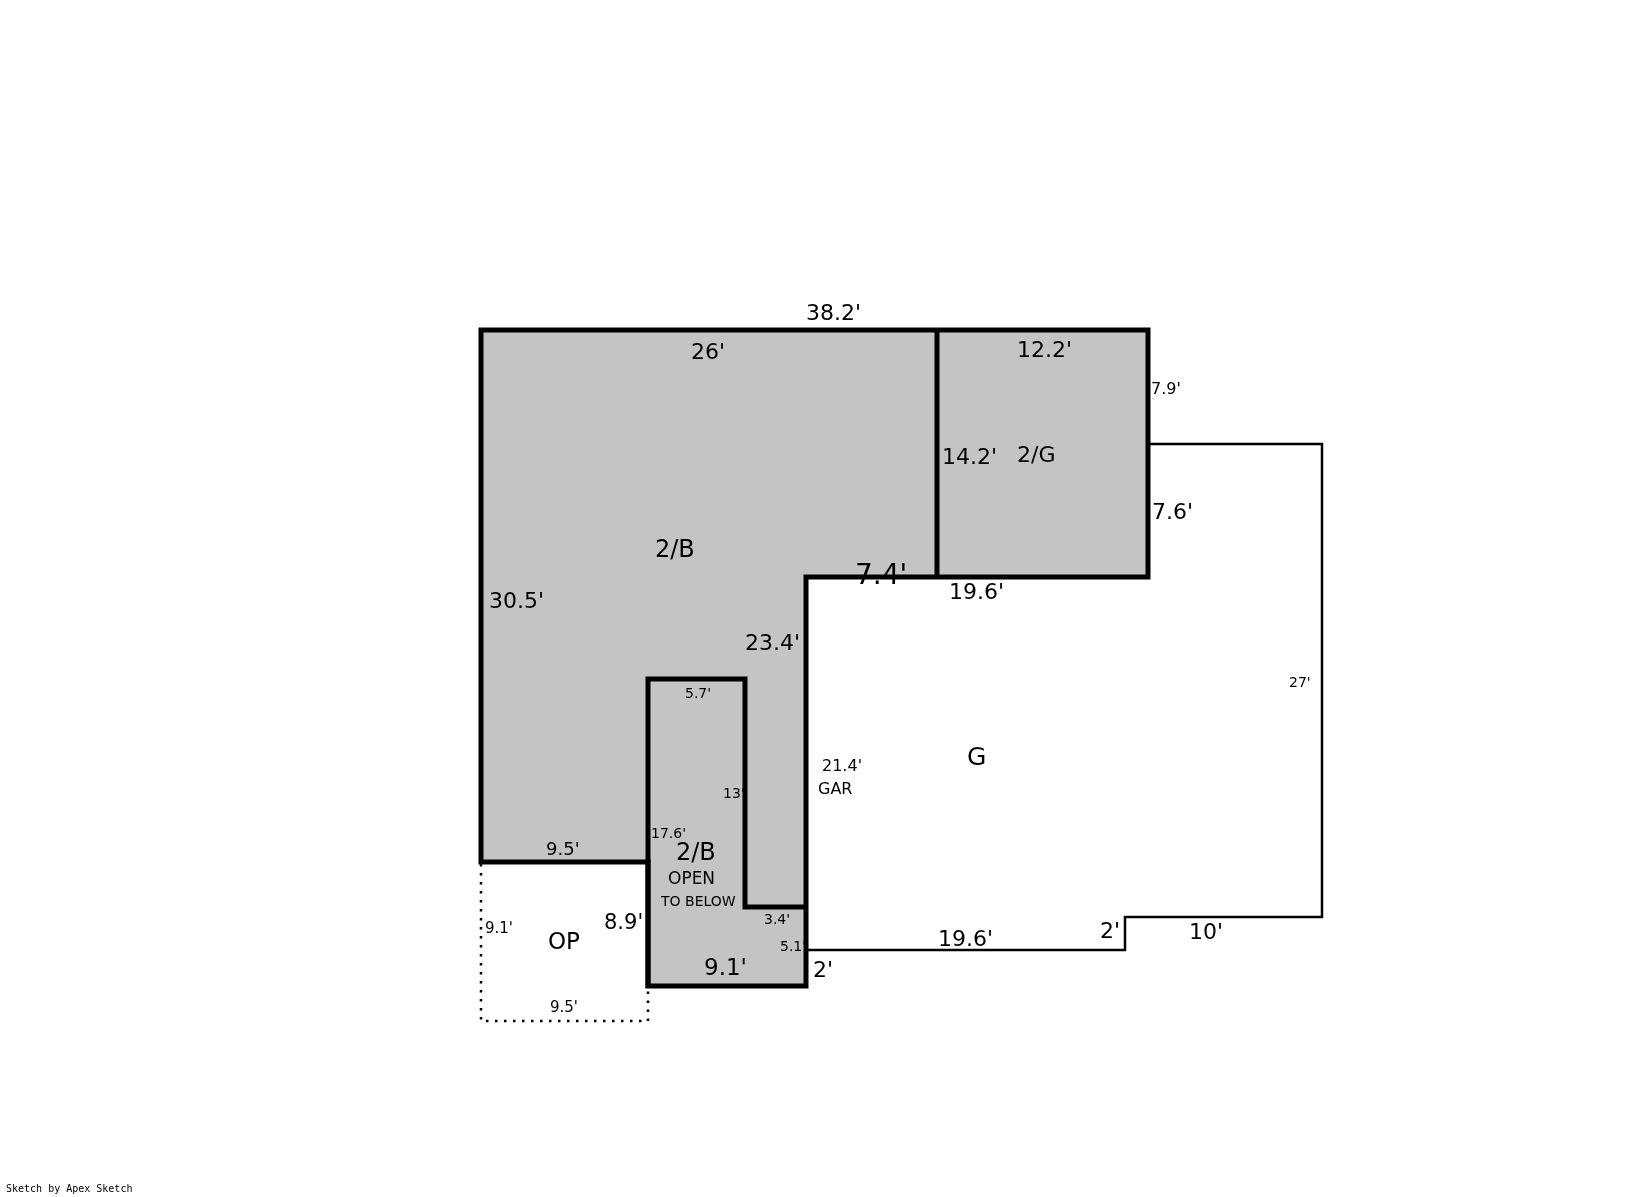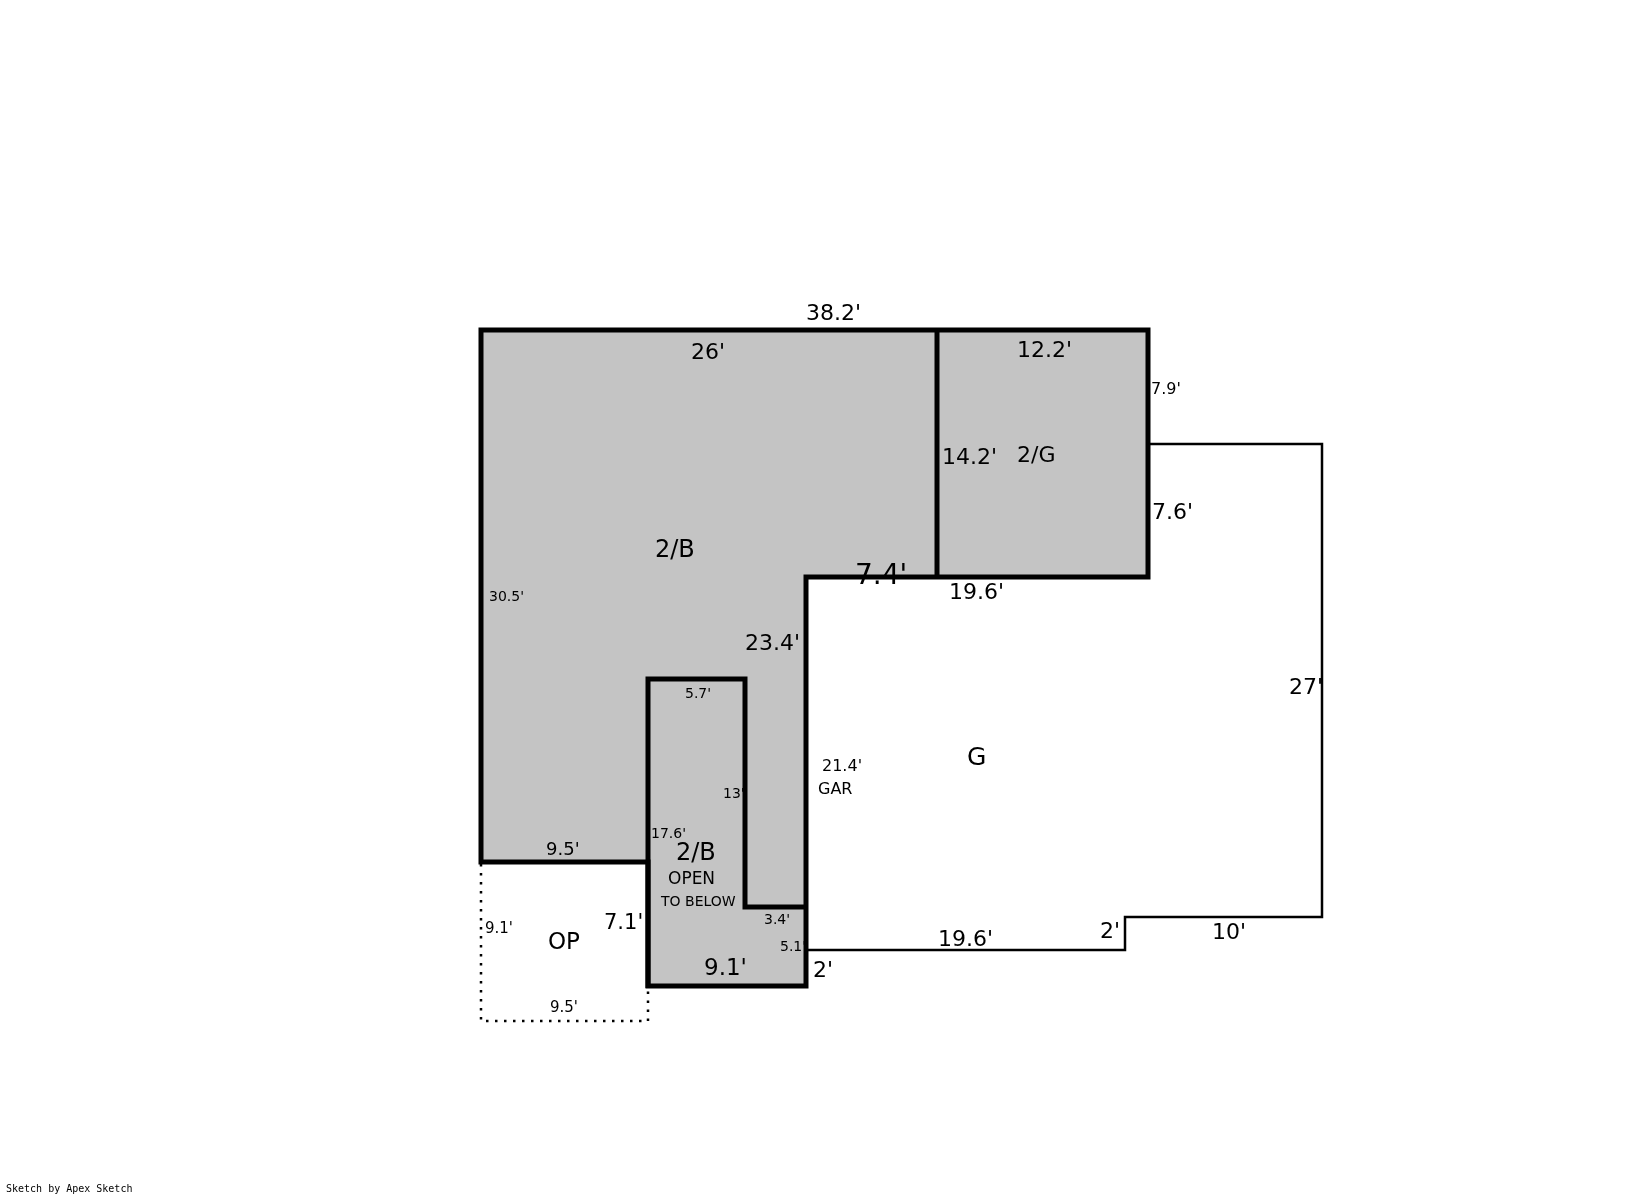--- a/index.html
+++ b/index.html
@@ -72,43 +72,43 @@
   </svg>
 
   <div class="lbl" style="left:806px; top:301px; font-size:22px;">38.2'</div>
   <div class="lbl" style="left:691px; top:340px; font-size:22px;">26'</div>
   <div class="lbl" style="left:1017px; top:338px; font-size:22px;">12.2'</div>
   <div class="lbl" style="left:1151px; top:380px; font-size:16px;">7.9'</div>
   <div class="lbl" style="left:942px; top:445px; font-size:22px;">14.2'</div>
   <div class="lbl" style="left:1017px; top:443px; font-size:22px;">2/G</div>
   <div class="lbl" style="left:1152px; top:500px; font-size:22px;">7.6'</div>
   <div class="lbl" style="left:655px; top:536px; font-size:24px;">2/B</div>
-  <div class="lbl" style="left:489px; top:589px; font-size:14px;">30.5'</div>
+  <div class="lbl" style="left:489px; top:589px; font-size:22px;">30.5'</div>
   <div class="lbl" style="left:855px; top:540px; font-size:28px;margin-top:20px;">7.4'</div>
   <div class="lbl" style="left:949px; top:580px; font-size:22px;">19.6'</div>
   <div class="lbl" style="left:745px; top:631px; font-size:22px;">23.4'</div>
-  <div class="lbl" style="left:1289px; top:675px; font-size:22px;">27'</div>
+  <div class="lbl" style="left:1289px; top:675px; font-size:14px;">27'</div>
   <div class="lbl" style="left:685px; top:686px; font-size:14px;">5.7'</div>
   <div class="lbl" style="left:723px; top:786px; font-size:14px;">13'</div>
   <div class="lbl" style="left:651px; top:826px; font-size:14px;">17.6'</div>
   <div class="lbl" style="left:676px; top:839px; font-size:24px;">2/B</div>
   <div class="lbl" style="left:668px; top:869px; font-size:17px;">OPEN</div>
   <div class="lbl" style="left:661px; top:894px; font-size:14px;">TO BELOW</div>
   <div class="lbl" style="left:822px; top:757px; font-size:16px;">21.4'</div>
   <div class="lbl" style="left:818px; top:780px; font-size:16px;">GAR</div>
   <div class="lbl" style="left:967px; top:743px; font-size:25px;">G</div>
   <div class="lbl" style="left:546px; top:839px; font-size:18px;">9.5'</div>
   <div class="lbl" style="left:485px; top:920px; font-size:15px;">9.1'</div>
   <div class="lbl" style="left:548px; top:929px; font-size:23px;">OP</div>
-  <div class="lbl" style="left:604px; top:911px; font-size:21px;">7.1'</div>
+  <div class="lbl" style="left:604px; top:911px; font-size:21px;">8.9'</div>
   <div class="lbl" style="left:764px; top:912px; font-size:14px;">3.4'</div>
   <div class="lbl" style="left:780px; top:939px; font-size:14px;">5.1'</div>
   <div class="lbl" style="left:704px; top:955px; font-size:23px;">9.1'</div>
   <div class="lbl" style="left:813px; top:958px; font-size:22px;">2'</div>
   <div class="lbl" style="left:938px; top:927px; font-size:22px;">19.6'</div>
   <div class="lbl" style="left:1100px; top:919px; font-size:22px;">2'</div>
-  <div class="lbl" style="left:1189px; top:920px; font-size:22px;margin-left:23px;">10'</div>
+  <div class="lbl" style="left:1189px; top:920px; font-size:22px;">10'</div>
   <div class="lbl" style="left:550px; top:999px; font-size:15px;">9.5'</div>
 
 
   <div id="watermark">Sketch by Apex Sketch</div>
 
 </div>
 
 </body></html>

